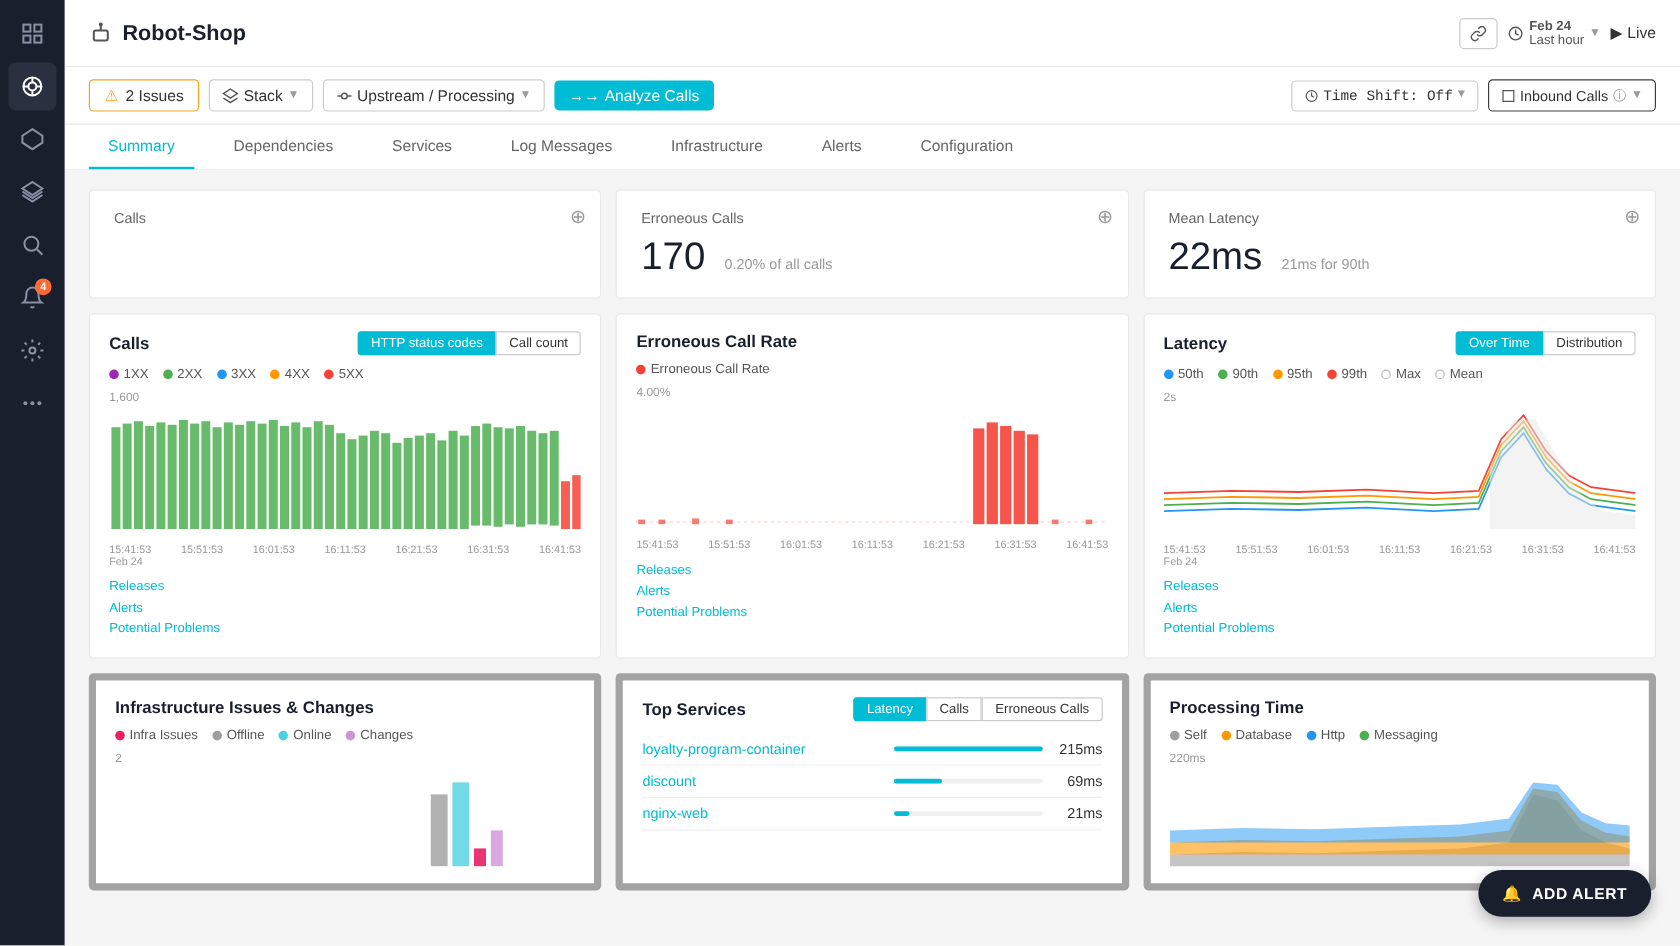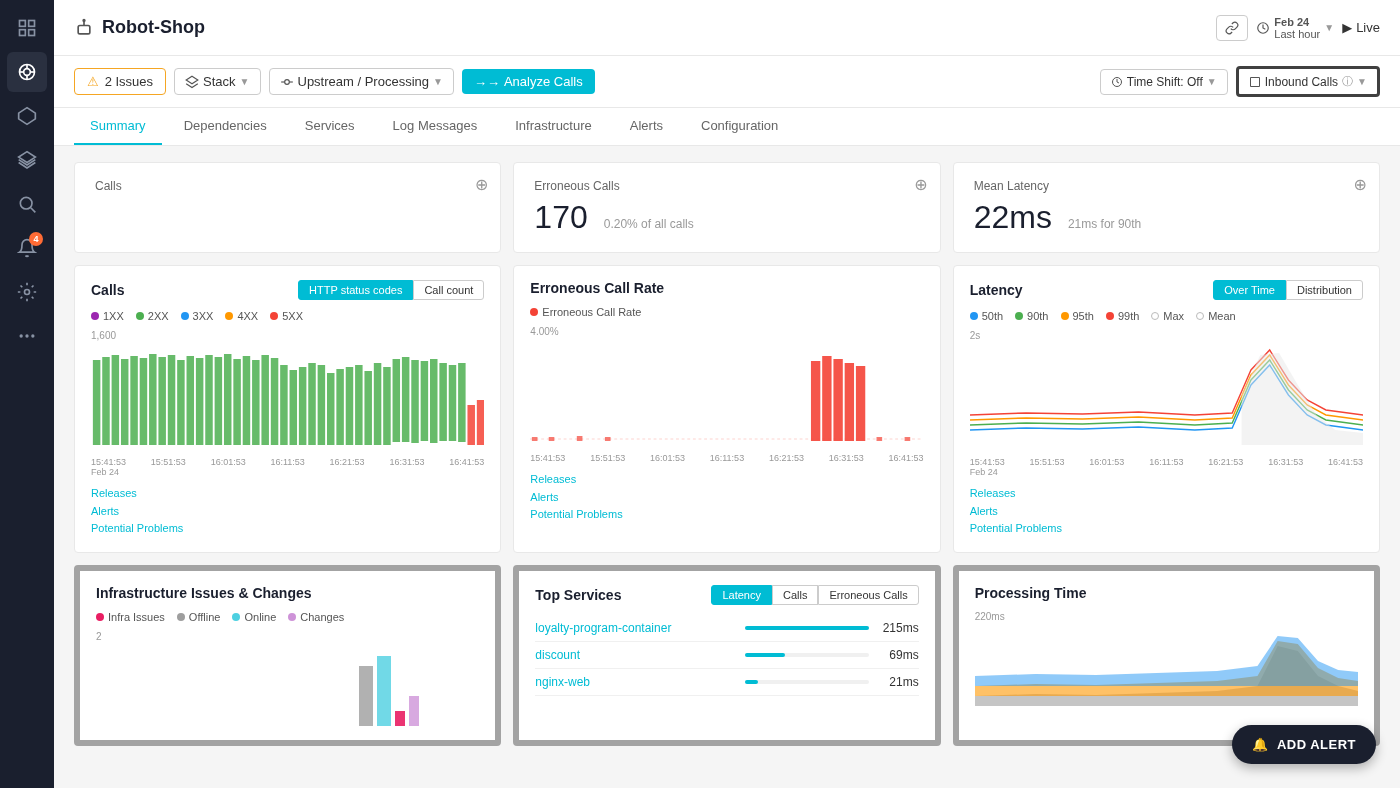--- a/index.html
+++ b/index.html
@@ -23,25 +23,25 @@
     .btn-live { background: none; border: none; cursor: pointer; display: flex; align-items: center; gap: 4px; font-size: 13px; color: #333; font-weight: 500; }
     .date-info { display: flex; align-items: center; gap: 4px; font-size: 12px; color: #333; }
     
     
     .toolbar { display: flex; align-items: center; padding: 10px 20px; border-bottom: 1px solid #e8e8e8; background: #fff; gap: 8px; }
     .btn-issues { background: #fff; border: 1px solid #f5a623; border-radius: 4px; padding: 5px 12px; cursor: pointer; display: flex; align-items: center; gap: 6px; font-size: 13px; color: #333; font-weight: 500; }
     .btn-stack { background: #fff; border: 1px solid #ccc; border-radius: 4px; padding: 5px 10px; cursor: pointer; display: flex; align-items: center; gap: 4px; font-size: 13px; color: #333; }
     .btn-upstream { background: #fff; border: 1px solid #ccc; border-radius: 4px; padding: 5px 10px; cursor: pointer; display: flex; align-items: center; gap: 4px; font-size: 13px; color: #333; }
     .btn-analyze { background: #00bcd4; border: none; border-radius: 4px; padding: 5px 12px; cursor: pointer; display: flex; align-items: center; gap: 4px; font-size: 13px; color: #fff; font-weight: 500; }
     .toolbar-right { margin-left: auto; display: flex; align-items: center; gap: 8px; }
-    .btn-timeshift { background: #fff; border: 1px solid #ccc; border-radius: 4px; padding: 5px 10px; cursor: pointer; display: flex; align-items: center; gap: 4px; font-size: 12px; color: #333; }
-    .btn-inbound { background: #fff; border: 3px solid #404040; border-radius: 4px; padding: 5px 10px; cursor: pointer; display: flex; align-items: center; gap: 4px; font-size: 12px; color: #333; }
-    
-    
-    .nav-tabs { display: flex; gap: 6px; padding: 0 20px; border-bottom: 1px solid #e8e8e8; background: #fff; }
+    .btn-timeshift { background: #fff; border: 1px solid #ccc; border-radius: 4px; padding: 5px 10px; cursor: pointer; display: flex; align-items: center; gap: 4px; font-size: 12px; color: #333; font-family: Liberation Mono, monospace; }
+    .btn-inbound { background: #fff; border: 1px solid #404040; border-radius: 4px; padding: 5px 10px; cursor: pointer; display: flex; align-items: center; gap: 4px; font-size: 12px; color: #333; }
+    
+    
+    .nav-tabs { display: flex; gap: 17px; padding: 0 20px; border-bottom: 1px solid #e8e8e8; background: #fff; }
     .nav-tab { padding: 10px 16px; font-size: 13px; color: #666; cursor: pointer; border-bottom: 2px solid transparent; white-space: nowrap; }
     .nav-tab.active { color: #00bcd4; border-bottom-color: #00bcd4; font-weight: 500; }
     
     
     .content { flex: 1; overflow-y: auto; padding: 16px 20px; background: #f5f5f5; }
     
     
     .stats-row { display: grid; grid-template-columns: 1fr 1fr 1fr; gap: 12px; margin-bottom: 12px; }
     .stat-card { background: #fff; border: 1px solid #e8e8e8; border-radius: 4px; padding: 16px 20px; position: relative; }
     .stat-label { font-size: 12px; color: #666; margin-bottom: 6px; }
@@ -556,20 +556,38 @@
             </div>
             <span class="service-value">21ms</span>
           </div>
         </div>
       </div>
 
       <div class="bottom-card">
         <div class="chart-header">
           <span class="chart-title">Processing Time</span>
         </div>
+        <div class="legend">
+          <div class="legend-item">
+              <div class="legend-dot" style="background:#9e9e9e;"></div>
+              <span>Self</span>
+            </div>
+          <div class="legend-item">
+              <div class="legend-dot" style="background:#ff9800;"></div>
+              <span>Database</span>
+            </div>
+          <div class="legend-item">
+              <div class="legend-dot" style="background:#2196f3;"></div>
+              <span>Http</span>
+            </div>
+          <div class="legend-item">
+              <div class="legend-dot" style="background:#4caf50;"></div>
+              <span>Messaging</span>
+            </div>
+        </div>
         <div class="y-label">220ms</div>
         <div style="height:80px;position:relative;">
           <svg width="100%" height="80" viewBox="0 0 380 80" preserveAspectRatio="none">
 
             <polygon fill="#9e9e9e" fill-opacity="0.6" points="0,70 60,68 120,69 180,67 240,65 280,60 300,20 320,25 340,50 360,60 380,65 380,80 0,80"></polygon>
             <polygon fill="#ff9800" fill-opacity="0.6" points="0,60 60,58 120,59 180,57 240,55 280,50 300,15 320,18 340,42 360,52 380,55 380,70 0,70"></polygon>
             <polygon fill="#2196f3" fill-opacity="0.5" points="0,50 60,48 120,49 180,47 240,45 280,40 300,10 320,12 340,35 360,44 380,46 380,60 0,60"></polygon>
           </svg>
         </div>
       </div>

